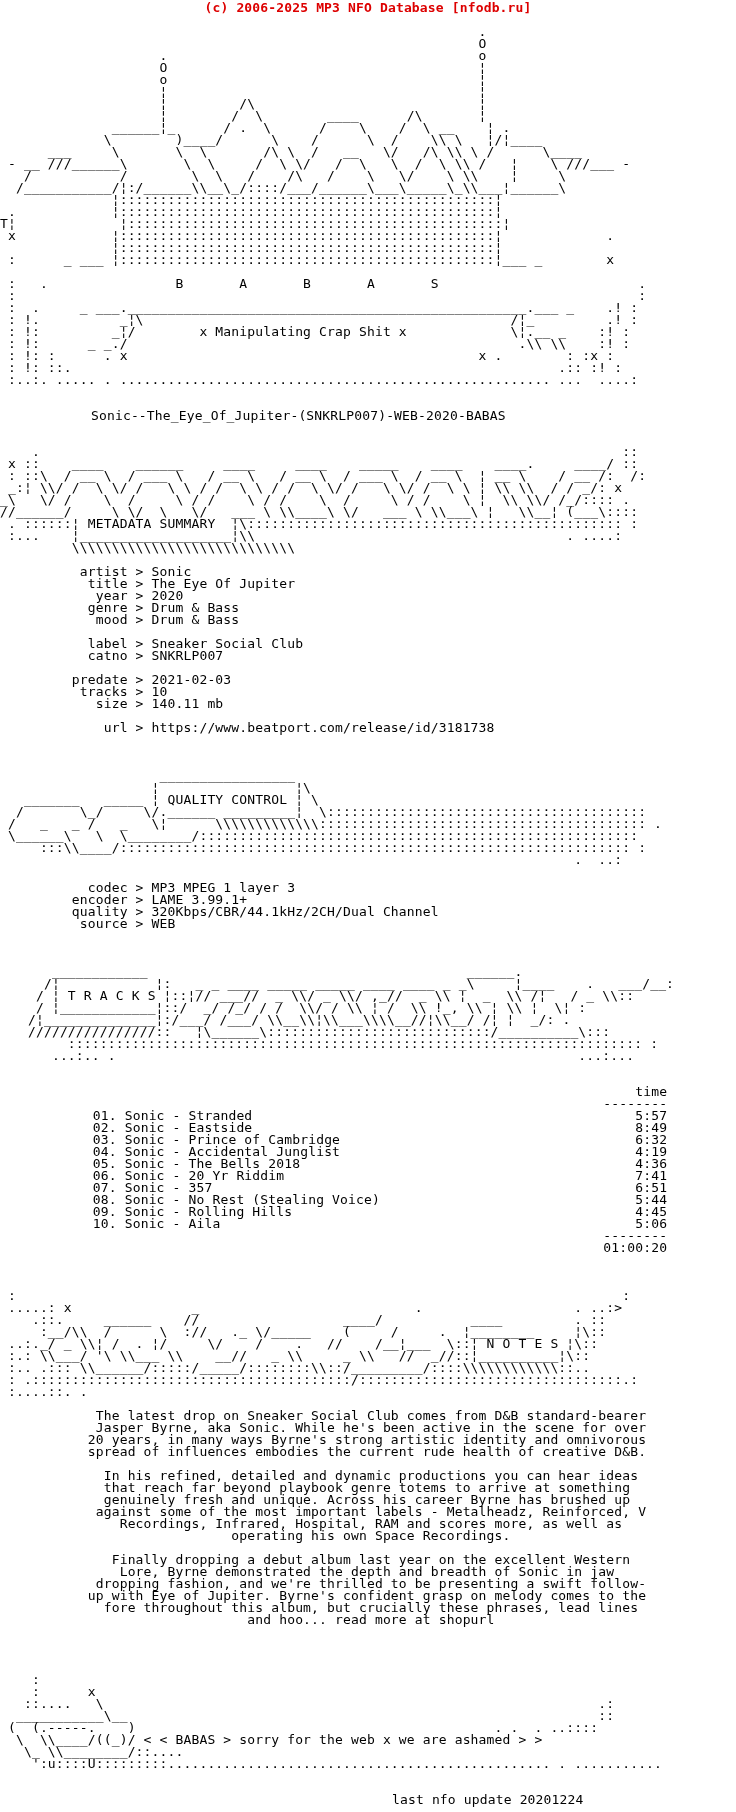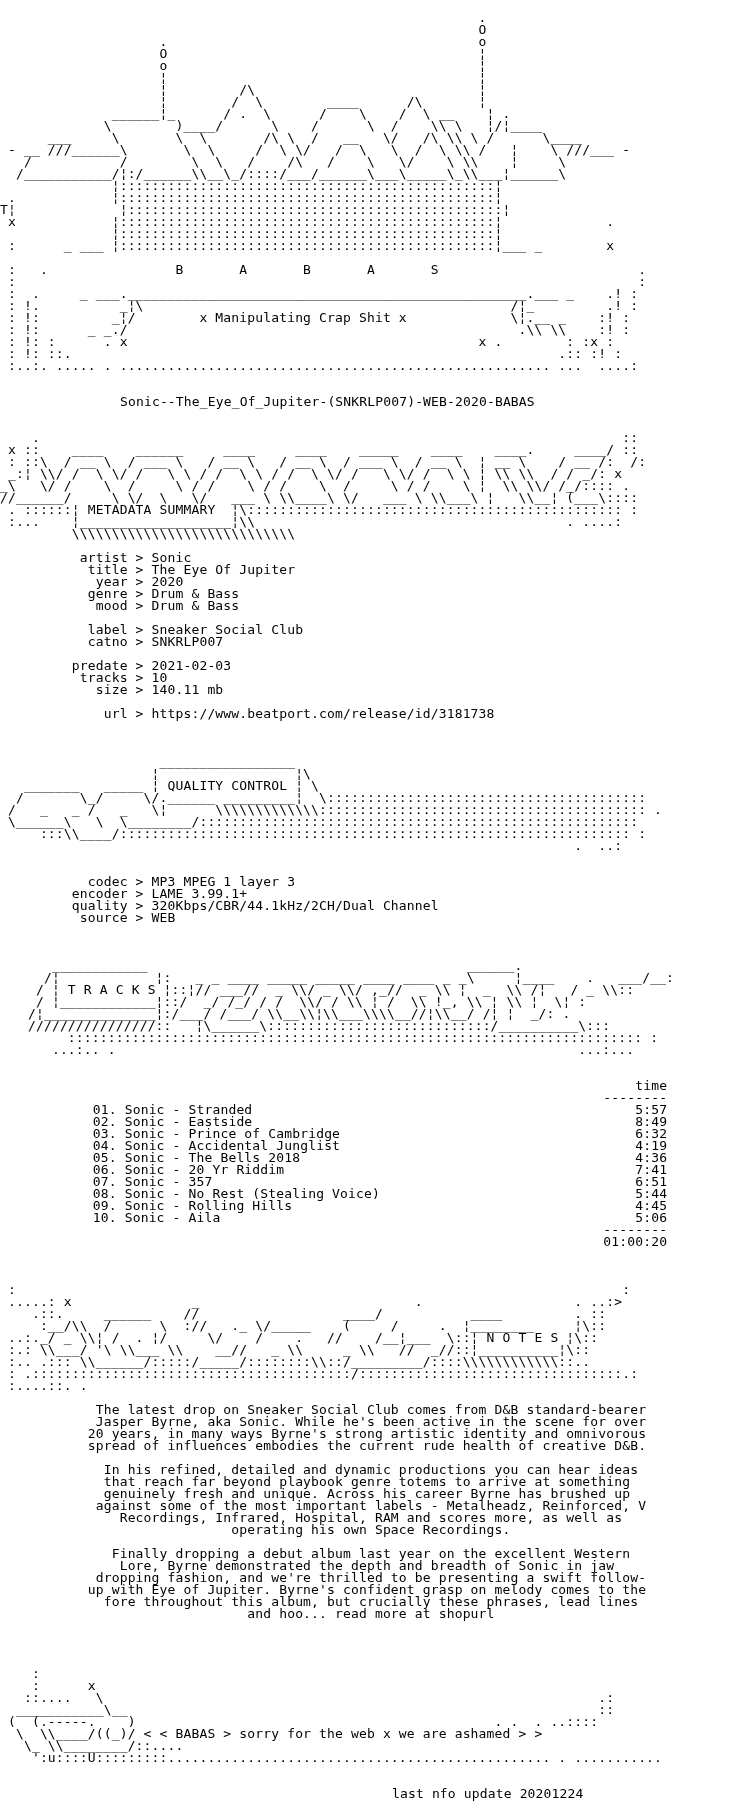--- a/index.html
+++ b/index.html
@@ -13,37 +13,38 @@
     font-family:inherit;
     font-size:13px;
     line-height:12px;
     letter-spacing:0.15px;
     white-space:pre;
   }
   .red { color:#dd0000; font-weight:bold; }
   .center { text-align:center; }
   #copyright      { margin-top:2px; }
   #header-art     { margin-top:12px; }
-  #release-name   { margin-top:24px; padding-left:120px; }
+  #release-name   { margin-top:24px; padding-left:91px; }
   #md-banner      { margin-top:24px; }
   #md-fields      { margin-top:12px; }
   #qc-banner      { margin-top:36px; }
-  #qc-fields      { margin-top:24px; }
+  #qc-fields      { margin-top:16px; }
   #tr-banner      { margin-top:36px;margin-left:20px; }
   #tr-list        { margin-top:24px;text-align:center; }
   #nt-banner      { margin-top:36px; }
   #nt-text        { margin-top:12px; }
   #footer-art     { margin-top:48px; }
   #last-update    { margin-top:24px; padding-left:392px; }
 </style>
 </head>
 <body>
 
 <div>
 
+  <pre id="copyright" class="red center">(c) 2006-2025 MP3 NFO Database [nfodb.ru]</pre>
 
   <pre id="header-art">                                                            .
                                                             O
                     .                                       o
                     O                                       ¦
                     o                                       ¦
                     ¦                                       ¦
                     ¦         /\                            ¦
                     ¦        /  \        ____      /\       ¦
               ______¦_      / .  \      /    \    /  \ __    ¦ .

